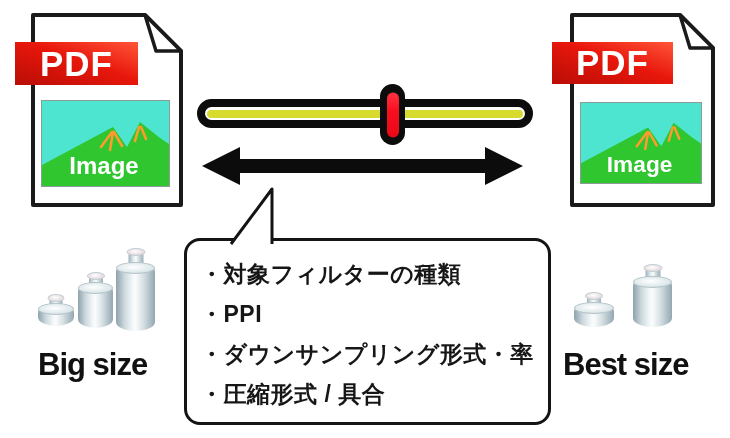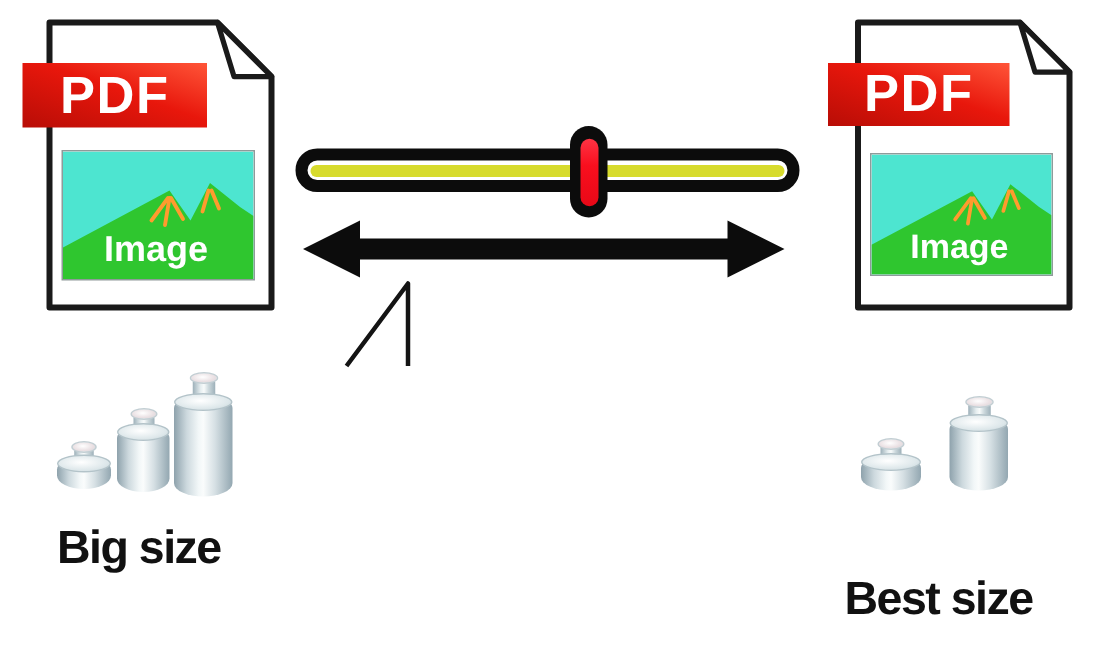--- a/index.html
+++ b/index.html
@@ -137,20 +137,28 @@
     </div>
     <div class="handle">
       <div class="handle-red"></div>
     </div>
   </div>
 
   <svg class="abs" style="left:200px;top:144px;" width="325" height="44" viewBox="0 0 325 44">
     <polygon points="2,22 40,3 40,15 285,15 285,3 323,22 285,41 285,29 40,29 40,41" fill="#0c0c0c"></polygon>
   </svg>
 
+  <div class="callout">
+    <ul>
+      <li>・対象フィルターの種類</li>
+      <li>・PPI</li>
+      <li>・ダウンサンプリング形式・率</li>
+      <li>・圧縮形式 / 具合</li>
+    </ul>
+  </div>
   <svg class="tail" width="60" height="64" viewBox="0 0 60 64">
     <path d="M12,58 L53,3 L53,58" fill="#ffffff" stroke="#141414" stroke-width="3" stroke-linejoin="round"></path>
   </svg>
 
   <div>
     <div class="weight" style="left:38px;top:298px;width:36px;height:28px;">
       <div class="w-knob" style="width:13px;height:11px;">
           <i></i>
         </div>
       <div class="w-body" style="height:17px;">
@@ -187,15 +195,15 @@
     </div>
     <div class="weight" style="left:633px;top:268px;width:39px;height:59px;">
       <div class="w-knob" style="width:15px;height:14px;">
           <i></i>
         </div>
       <div class="w-body" style="height:45px;">
           <i></i>
         </div>
     </div>
   </div>
-  <div class="caption" style="left:563px;top:350px;width:142px;margin-top:34px;">Best size</div>
+  <div class="caption" style="left:563px;top:350px;width:142px;">Best size</div>
 
 </div>
 
 </body></html>

